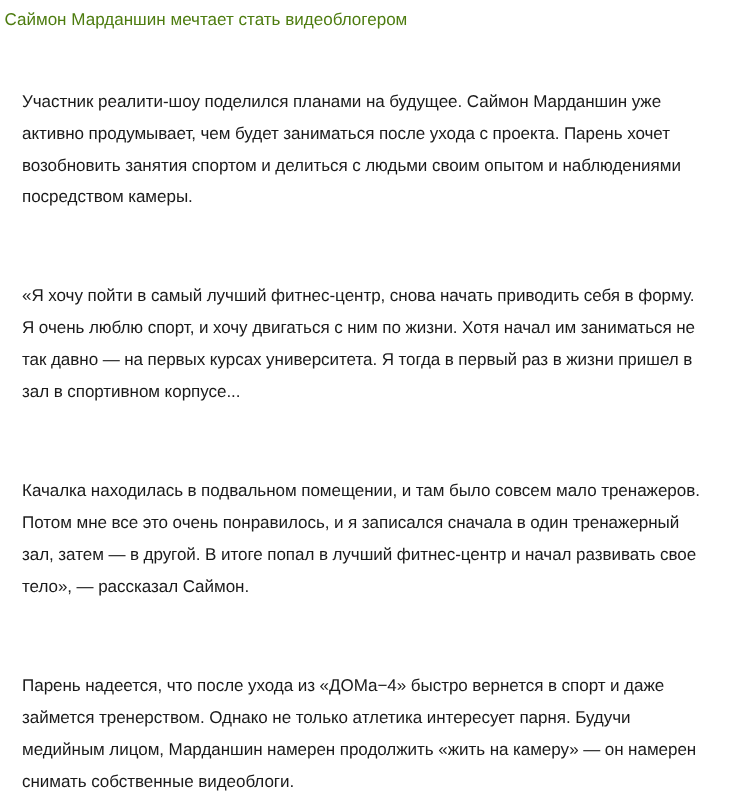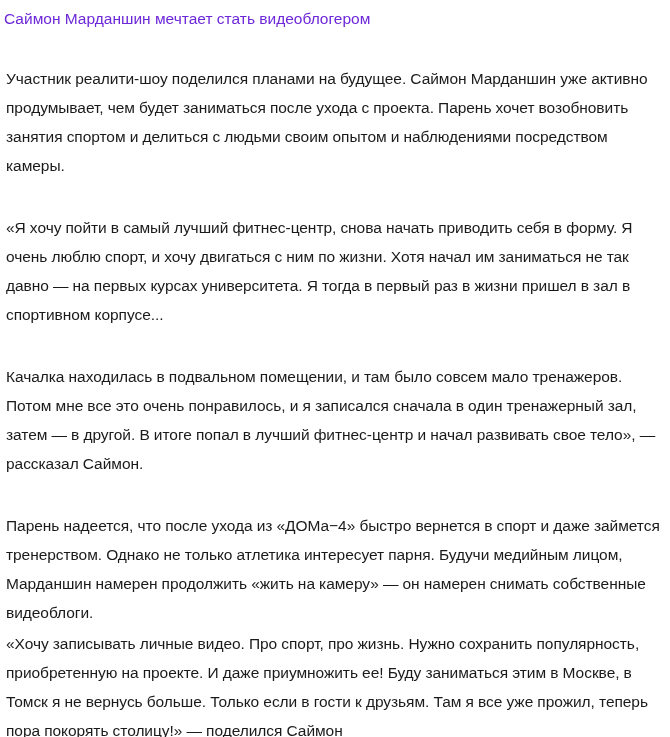--- a/index.html
+++ b/index.html
@@ -19,34 +19,34 @@
   .article {
     box-sizing: border-box;
     width: 670px;
     padding: 4px 8px 0 4px;
   }
   .headline {
     font-size: 15.5px;
     line-height: 29px;
     font-weight: 400;
     margin: 0;
-    color: #6d28d9;
+    color: #4d7c0f;
     white-space: nowrap;
   }
   .spacer {
     height: 29px;
   }
   .block {
     margin: 0;
   }
   .para {
     font-size: 15.5px;
     line-height: 29px;
     font-weight: 400;
-    margin: 2px;
+    margin: 16px;
     color: #1a1a1a;
     text-align: left;
     word-spacing: -0.1px;
     letter-spacing: -0.05px;
   }
 </style>
 </head>
 <body style="background: rgb(255, 255, 255); color: rgb(26, 26, 26);">
 
 <div class="article">

